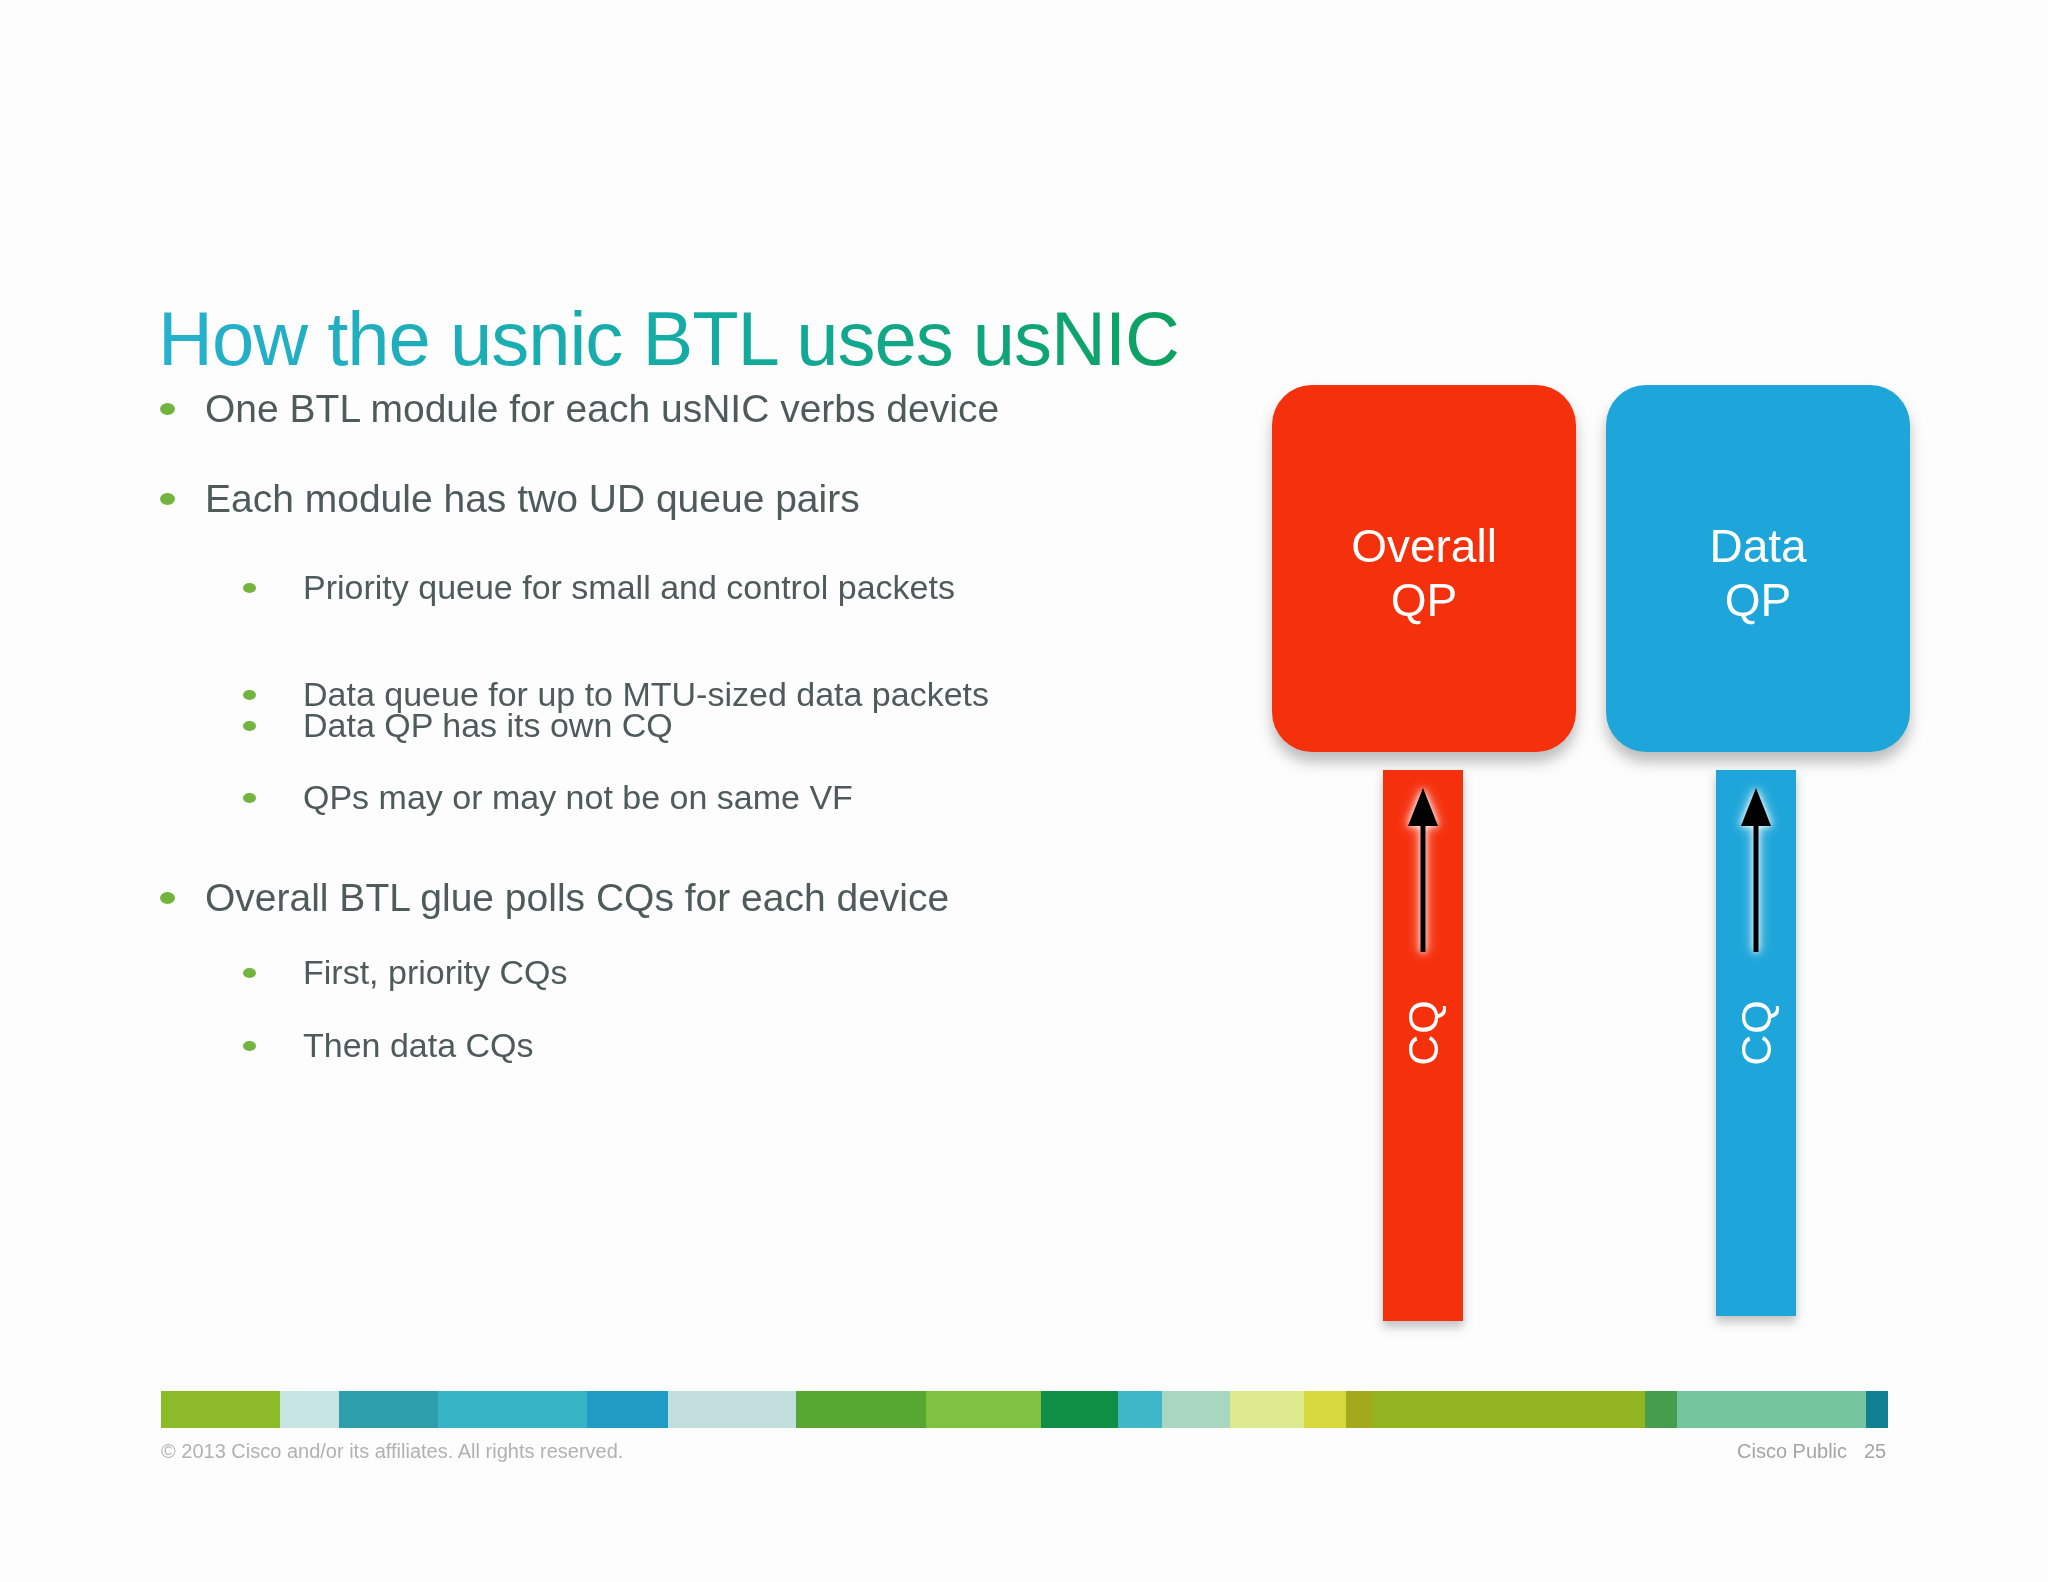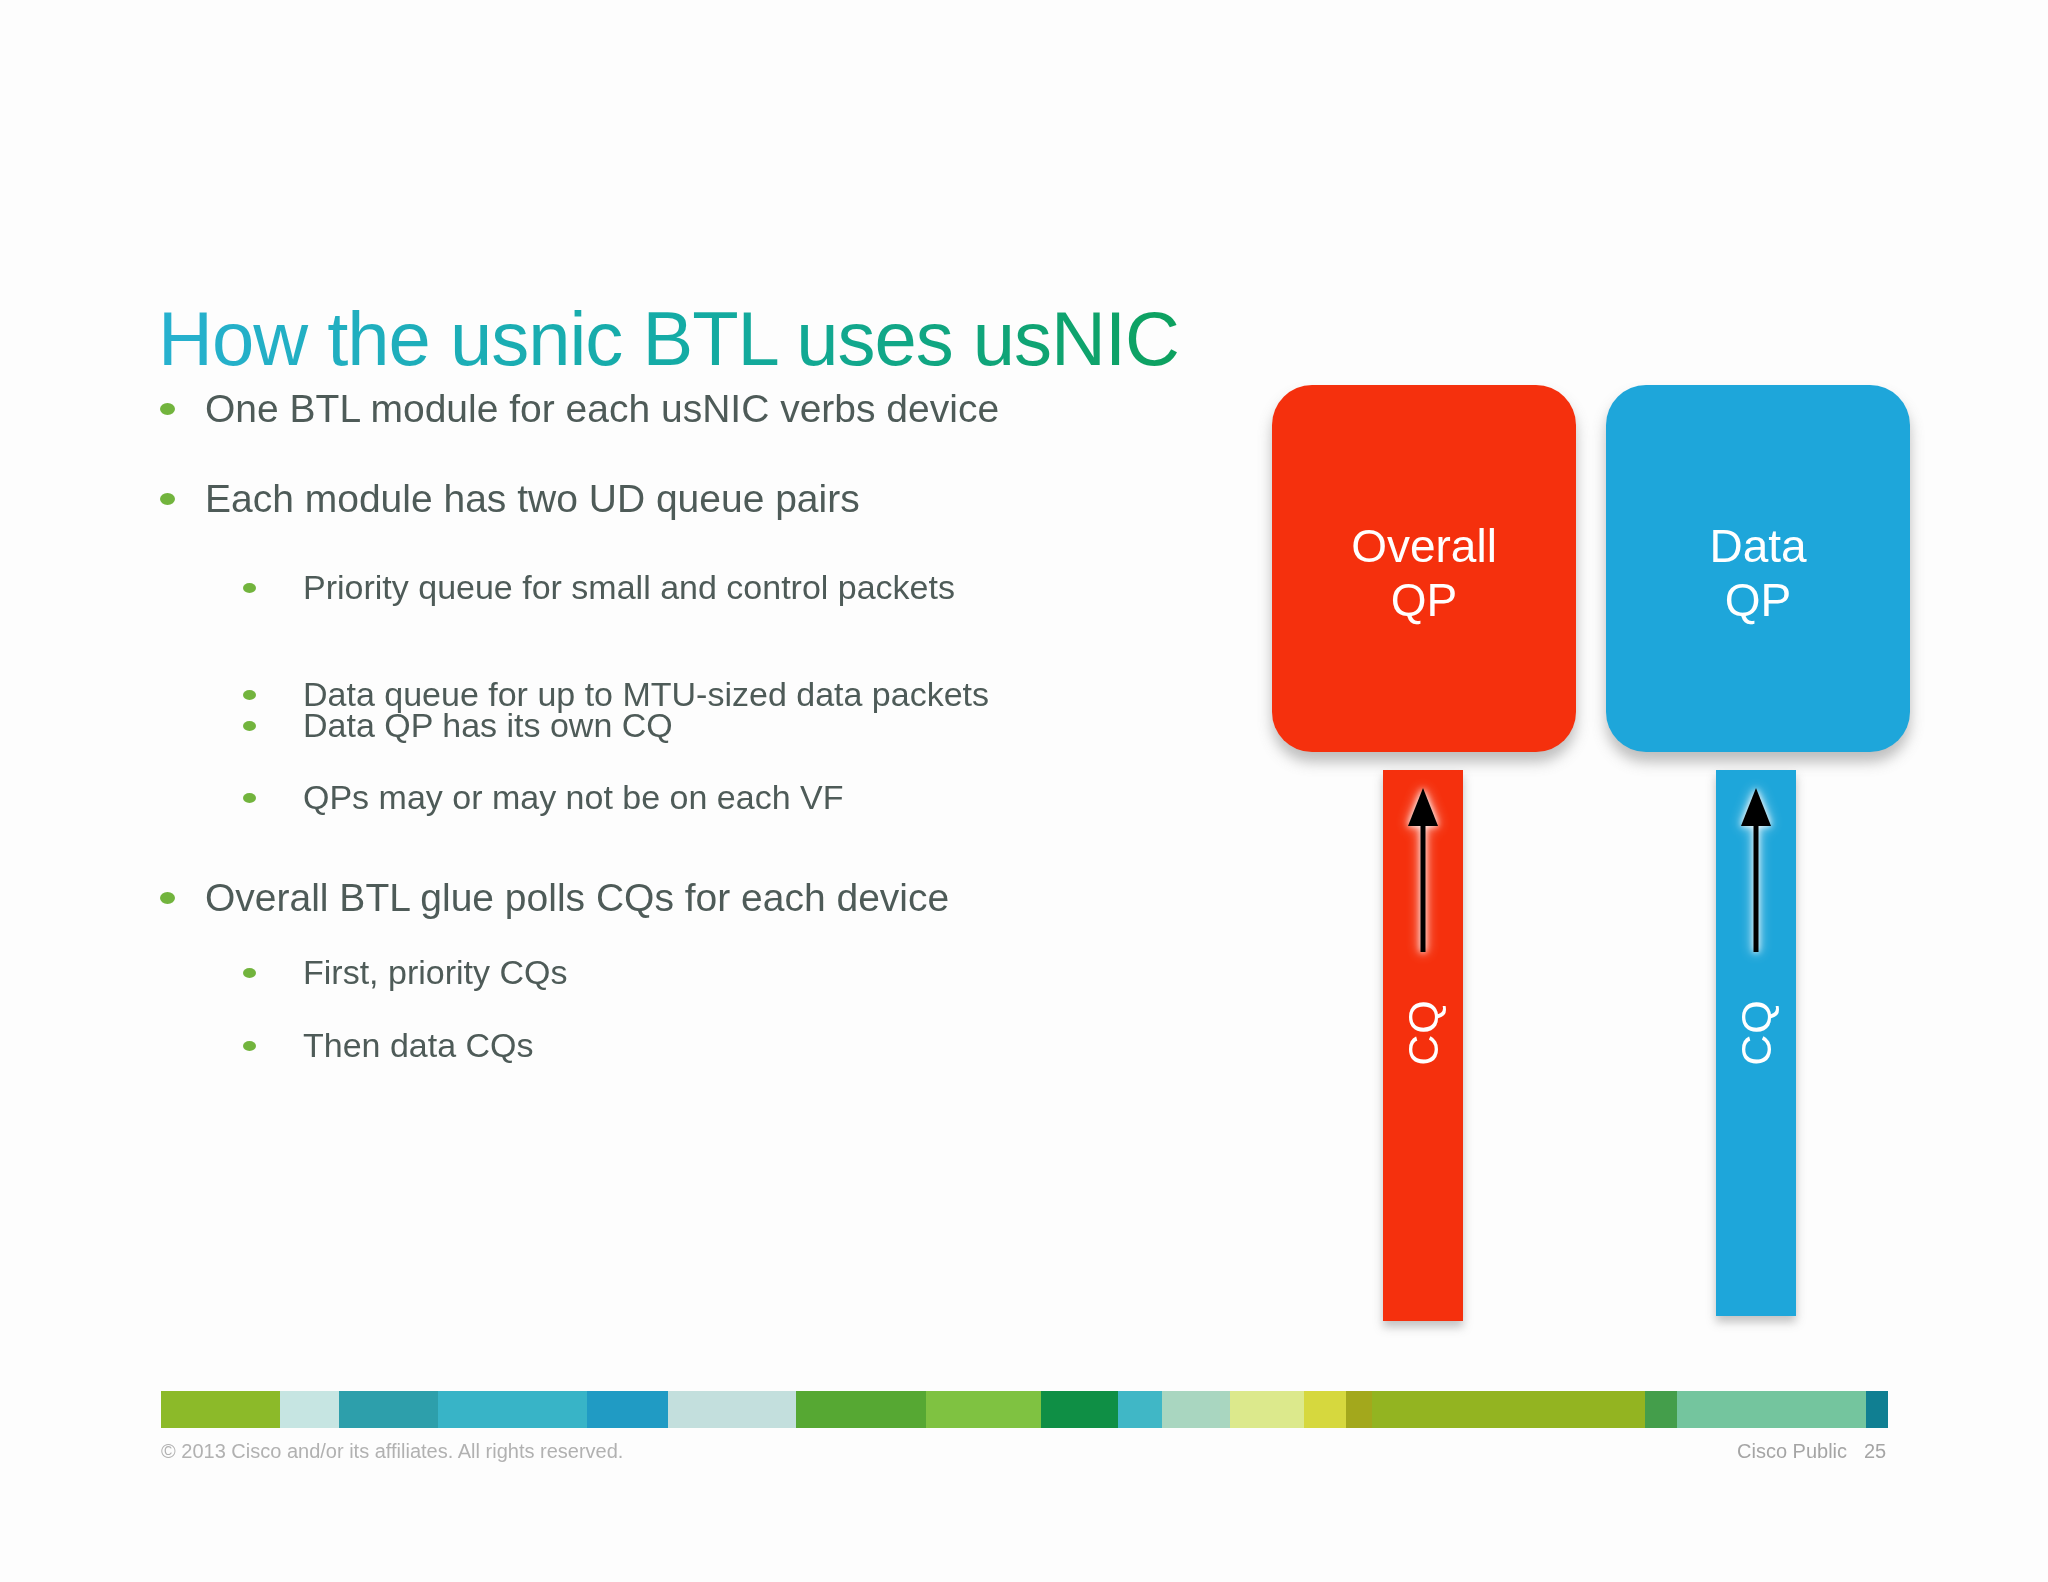--- a/index.html
+++ b/index.html
@@ -88,21 +88,21 @@
       <div class="bullet lvl2" style="top: 632px; margin-top: 43px;">
         <span class="dot" style="background: rgb(114, 180, 61);"></span>
         <span class="txt">Data queue for up to MTU-sized data packets</span>
       </div>
       <div class="bullet lvl2" style="top: 706px;">
         <span class="dot" style="background: rgb(114, 180, 61);"></span>
         <span class="txt">Data QP has its own CQ</span>
       </div>
       <div class="bullet lvl2" style="top: 778px;">
         <span class="dot" style="background: rgb(114, 180, 61);"></span>
-        <span class="txt">QPs may or may not be on each VF</span>
+        <span class="txt">QPs may or may not be on same VF</span>
       </div>
       <div class="bullet lvl1" style="top: 876px;">
         <span class="dot" style="background: rgb(114, 180, 61);"></span>
         <span class="txt">Overall BTL glue polls CQs for each device</span>
       </div>
       <div class="bullet lvl2" style="top: 953px;">
         <span class="dot" style="background: rgb(114, 180, 61);"></span>
         <span class="txt">First, priority CQs</span>
       </div>
       <div class="bullet lvl2" style="top: 1026px;">

